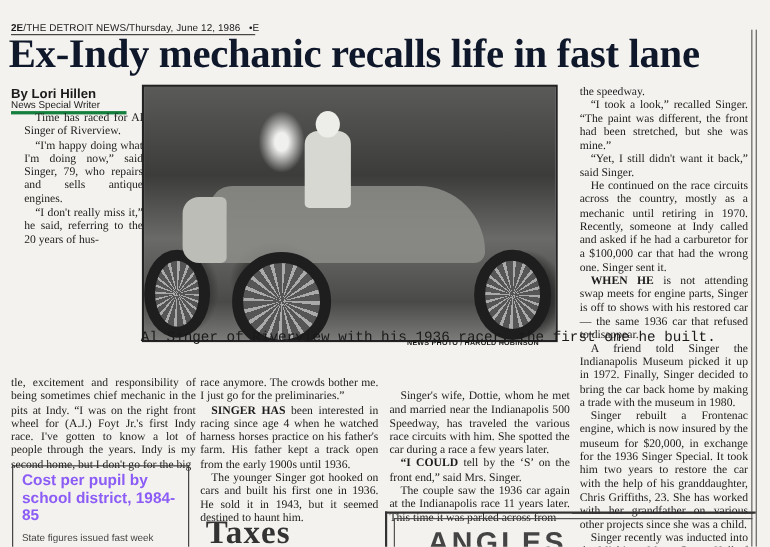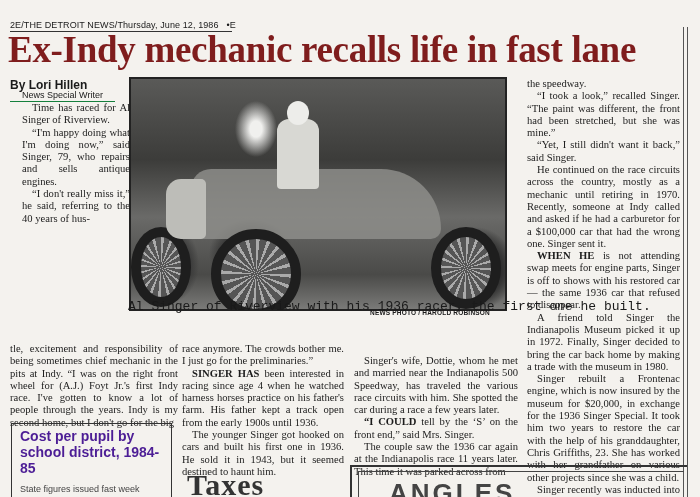--- a/index.html
+++ b/index.html
@@ -6,28 +6,28 @@
   body {
     width:700px; height:497px; overflow:hidden; position:relative;
     background:#f4f2ee; color:#1a1a1a;
     font-family:"DejaVu Serif", serif;
   }
   .abs { position:absolute; }
   .folio {
     left:10px; top:20px; font-family:"Liberation Sans", sans-serif;
     font-size:9px; letter-spacing:0.1px; border-bottom:1px solid #333; width:222px; padding-bottom:1px; white-space:nowrap;
   }
-  .folio b { font-weight:normal;margin-top:48px; }
+  .folio b { font-weight:bold;margin-top:48px; }
   .headline {
     left:8px; top:30px; font-family:"Liberation Serif", serif; font-weight:bold;
-    font-size:37px; line-height:40px; letter-spacing:-0.3px; white-space:nowrap; color:#7f1d1d;
+    font-size:37px; line-height:40px; letter-spacing:-0.3px; white-space:nowrap; color:#0f172a;
   }
   .vline-right { left:683px; top:27px; width:3px; height:470px; border-left:1px solid #555; border-right:1px solid #555; }
   .byline { left:10px; top:78px; font-family:"Liberation Sans", sans-serif; font-weight:bold; font-size:12px; }
-  .byrole { left:10px; top:90px; font-family:"Liberation Sans", sans-serif; font-size:9px; width:105px; border-bottom:1px solid #15803d; padding-bottom:1px;text-align:center; }
+  .byrole { left:10px; top:90px; font-family:"Liberation Sans", sans-serif; font-size:9px; width:105px; border-bottom:3px solid #15803d; padding-bottom:1px; }
   .col {
     font-family:"Liberation Serif", serif; font-size:10.6px; line-height:12.3px; text-align:justify; color:#1c1c1c;
   }
   .col p { margin:0; text-indent:10px; }
   .col p.noind { text-indent:0; }
   .col b { font-family:"Liberation Serif", serif; font-weight:bold; }
   .c1 { left:10px; top:102px; width:108px;margin-left:12px; }
   .wide1 { left:10px; top:343px; width:168px; }
   .c2 { left:182px; top:343px; width:162px; }
   .c3 { left:354px; top:355px; width:164px; }
@@ -48,21 +48,21 @@
   .photo .head { position:absolute; left:156px; top:22px; width:22px; height:24px; background:#ededea; border-radius:50%; }
   .photo .wheel { position:absolute; border-radius:50%; border:10px solid #1e1e1e; background:repeating-conic-gradient(#aaa 0 6deg, #555 6deg 18deg); }
   .photo .w1 { left:80px; top:150px; width:70px; height:70px; }
   .photo .w2 { left:300px; top:148px; width:50px; height:62px; }
   .photo .w3 { left:0px; top:148px; width:40px; height:60px; }
   .credit { left:370px; top:309px; font-family:"Liberation Sans", sans-serif; font-size:6.5px; font-weight:bold; letter-spacing:0.2px; }
   .caption { left:128px; top:299px; font-family:Liberation Mono, monospace; font-size:13px; white-space:nowrap; }
   .box {
     left:11px; top:423px; width:159px; height:80px; border:1px solid #333; border-bottom:none;
   }
-  .box-title { position:absolute; left:8px; top:4px; font-family:"Liberation Sans", sans-serif; font-weight:bold; font-size:14px; line-height:16px; color:#4c1d95; }
+  .box-title { position:absolute; left:8px; top:4px; font-family:"Liberation Sans", sans-serif; font-weight:bold; font-size:14px; line-height:16px; color:#8b5cf6; }
   .box-text { position:absolute; left:8px; top:60px; font-family:"Liberation Sans", sans-serif; font-size:9px; color:#444; white-space:nowrap; }
   .taxes { left:187px; top:470px; font-family:"Liberation Serif", serif; font-weight:bold; font-size:30px; line-height:30px; color:#333; letter-spacing:1px; }
   .ad-box { left:350px; top:465px; width:335px; height:40px; border-top:2px solid #333; border-left:2px solid #333; }
   .ad-inner { position:absolute; left:6px; top:4px; width:325px; height:40px; border-top:1px solid #444; border-left:1px solid #444; }
   .ad-text { position:absolute; left:30px; top:6px; font-family:"Liberation Sans", sans-serif; font-weight:bold; font-size:26px; color:#444; letter-spacing:3px; }
   .rule-bottom { left:520px; top:466px; width:165px; height:0; border-top:1px solid #333; }
 </style>
 </head>
 <body>
 
@@ -73,21 +73,21 @@
 <div class="abs headline">Ex-Indy mechanic recalls life in fast lane</div>
 
 <div class="abs vline-right"></div>
 
 <div class="abs byline">By Lori Hillen</div>
 <div class="abs byrole">News Special Writer</div>
 
 <div class="abs col c1">
   <p>Time has raced for Al Singer of Riverview.</p>
   <p>“I'm happy doing what I'm doing now,” said Singer, 79, who repairs and sells antique engines.</p>
-  <p>“I don't really miss it,” he said, referring to the 40 years of hus-</p>
+  <p>“I don't really miss it,” he said, referring to the 20 years of hus-</p>
 </div>
 
 <div class="abs photo" title="Man standing behind a vintage open-wheel race car">
   <div class="w3 wheel"></div>
   <div class="car-body"></div>
   <div class="grille"></div>
   <div class="man"></div>
   <div class="head"></div>
   <div class="w1 wheel"></div>
   <div class="w2 wheel"></div>

